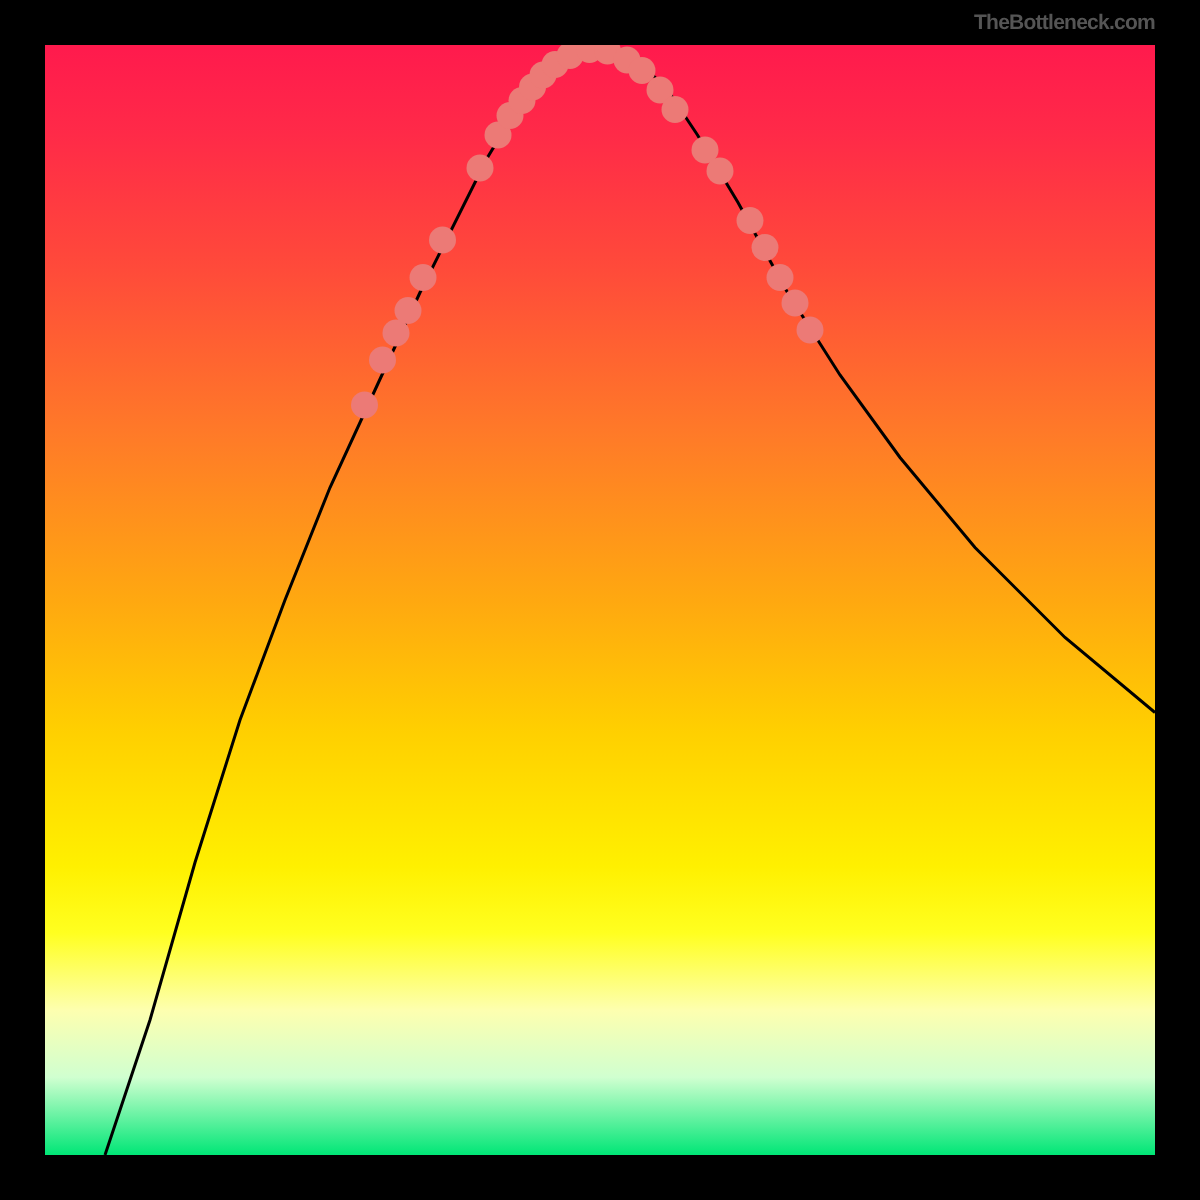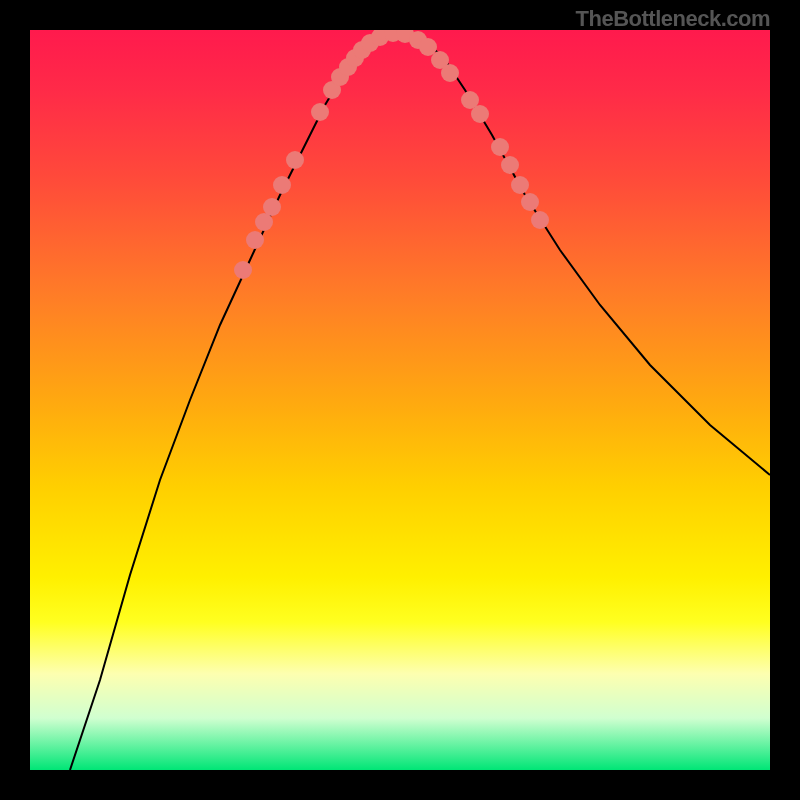--- a/index.html
+++ b/index.html
@@ -29,21 +29,21 @@
       #fdffb0 87%,
       #d0ffd0 93%,
       #00e676 100%
     );
   }
   .attribution {
     position: absolute;
     top: 6px;
     right: 30px;
     color: #555;
-    font-size: 22px;
+    font-size: 14px;
     font-weight: bold;
     letter-spacing: -0.5px;
   }
   svg {
     position: absolute;
     left: 0;
     top: 0;
   }
 </style>
 </head>

